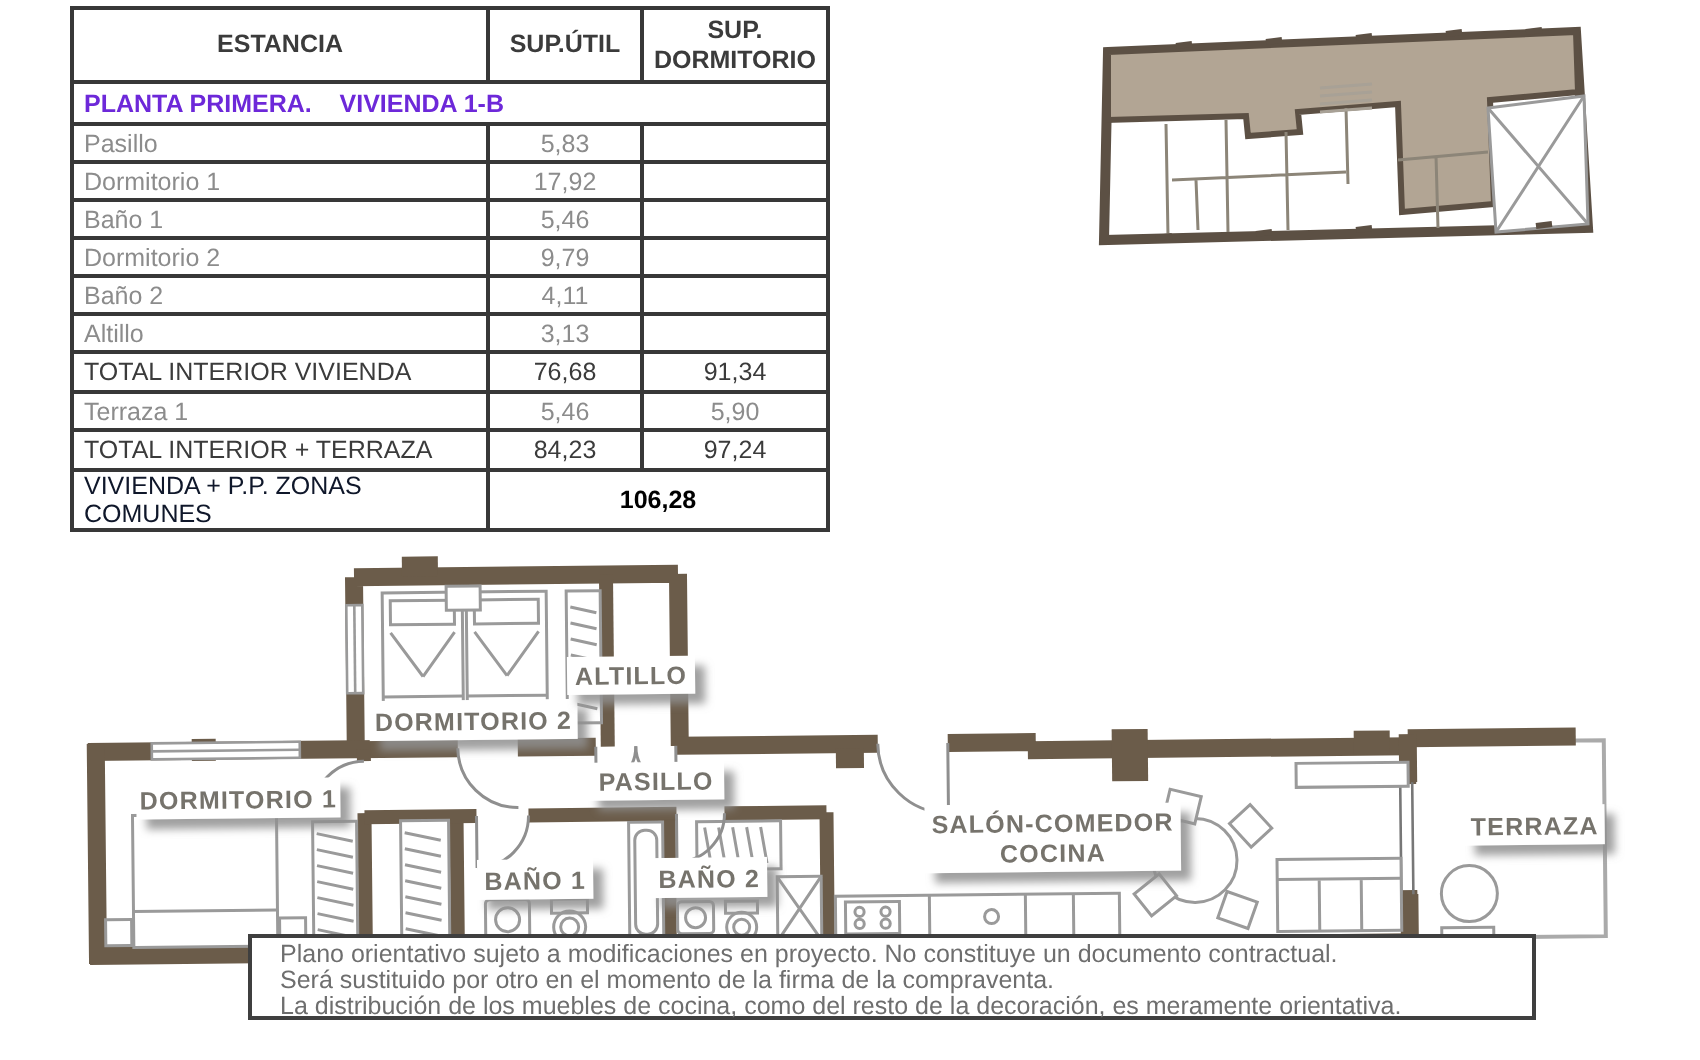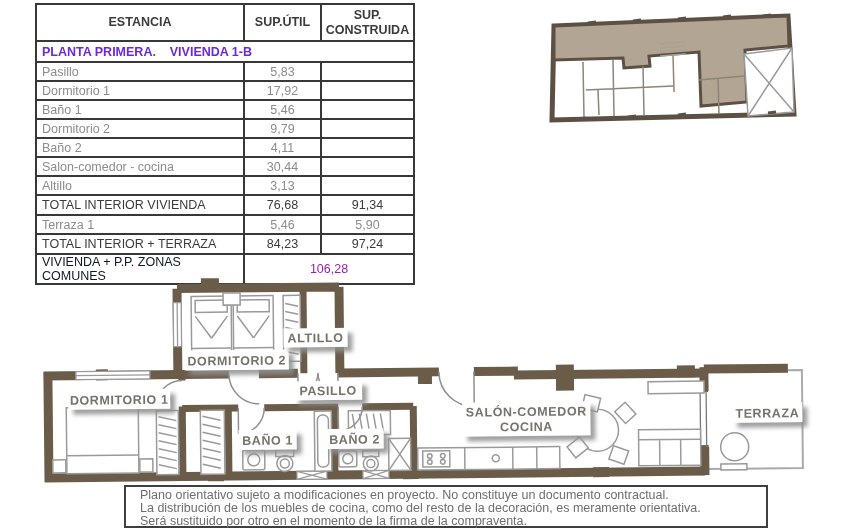--- a/index.html
+++ b/index.html
@@ -14,44 +14,44 @@
   #areas .c-label { width:208px; }
   #areas .c-util  { width:77px;border-radius:14px; }
   #areas .c-cons  { width:93px; }
   #areas tr.sec td { height:21px; font-weight:bold; color:#6d28d9; text-align:left; padding-left:5px; white-space:pre; }
   #areas tr.room td { height:19px; color:#8c8c8c; }
   #areas tr.total td { height:20px; color:#3b3b3b; font-weight:normal; }
   #areas tr.foot td { height:19px; }
   #areas td.lbl { text-align:left; padding-left:5px; }
   #areas td.num { text-align:center; }
   #areas tr.foot td.lbl { color:#0f172a; }
-  #areas tr.foot td.num { color:#a21caf; font-weight:normal;text-align:center; }
+  #areas tr.foot td.num { color:#000000; font-weight:bold;text-align:center; }
 
   
   #keyplan { position:absolute; left:538px; top:2px; }
   #floorplan { position:absolute; left:32px; top:272px; transform:rotate(-0.6deg); }
   .roomlabel { font-weight:bold; font-size:12.5px; fill:#76736c; letter-spacing:0.6px; }
 
   
-  #disclaimer { position:absolute; left:124px; top:485px; width:644px; height:43px;
+  #disclaimer { position:absolute; left:124px; top:467px; width:644px; height:43px;
     border:2px solid #3f3f3f; background:#fff; padding:2px 4px 0 14px;
     font-size:12.5px; line-height:13px; color:#6e6e6e; }
   #disclaimer div { white-space:nowrap; }
 </style>
 </head>
 <body>
 
 <div id="sheet">
 
   <table id="areas">
     <tbody>
         <tr>
       <th class="c-label">ESTANCIA</th>
       <th class="c-util">SUP.ÚTIL</th>
-      <th class="c-cons">SUP. CONSTRUIDA</th>
+      <th class="c-cons">SUP. DORMITORIO</th>
     </tr>
     <tr class="sec">
       <td colspan="3">PLANTA PRIMERA.    VIVIENDA 1-B</td>
     </tr>
     <tr class="room">
       <td class="lbl">Pasillo</td>
       <td class="num">5,83</td>
       <td class="num"></td>
     </tr>
     <tr class="room">
@@ -65,25 +65,20 @@
       <td class="num"></td>
     </tr>
     <tr class="room">
       <td class="lbl">Dormitorio 2</td>
       <td class="num">9,79</td>
       <td class="num"></td>
     </tr>
     <tr class="room">
       <td class="lbl">Baño 2</td>
       <td class="num">4,11</td>
-      <td class="num"></td>
-    </tr>
-    <tr class="room">
-      <td class="lbl">Salon-comedor - cocina</td>
-      <td class="num">30,44</td>
       <td class="num"></td>
     </tr>
     <tr class="room">
       <td class="lbl">Altillo</td>
       <td class="num">3,13</td>
       <td class="num"></td>
     </tr>
     <tr class="total">
       <td class="lbl">TOTAL INTERIOR VIVIENDA</td>
       <td class="num">76,68</td>
@@ -320,17 +315,17 @@
       </g>
       <g>
         <rect x="700" y="134" width="70" height="20" fill="#ffffff" filter="url(#ds)"></rect>
         <text class="roomlabel" x="735" y="149" text-anchor="middle">TERRAZA</text>
       </g>
     </g>
   </svg>
 
   <div id="disclaimer">
     <div>Plano orientativo sujeto a modificaciones en proyecto. No constituye un documento contractual.</div>
+    <div>Será sustituido por otro en el momento de la firma de la compraventa.</div>
     <div>La distribución de los muebles de cocina, como del resto de la decoración, es meramente orientativa.</div>
-    <div>Será sustituido por otro en el momento de la firma de la compraventa.</div>
   </div>
 
 </div>
 
 </body></html>

